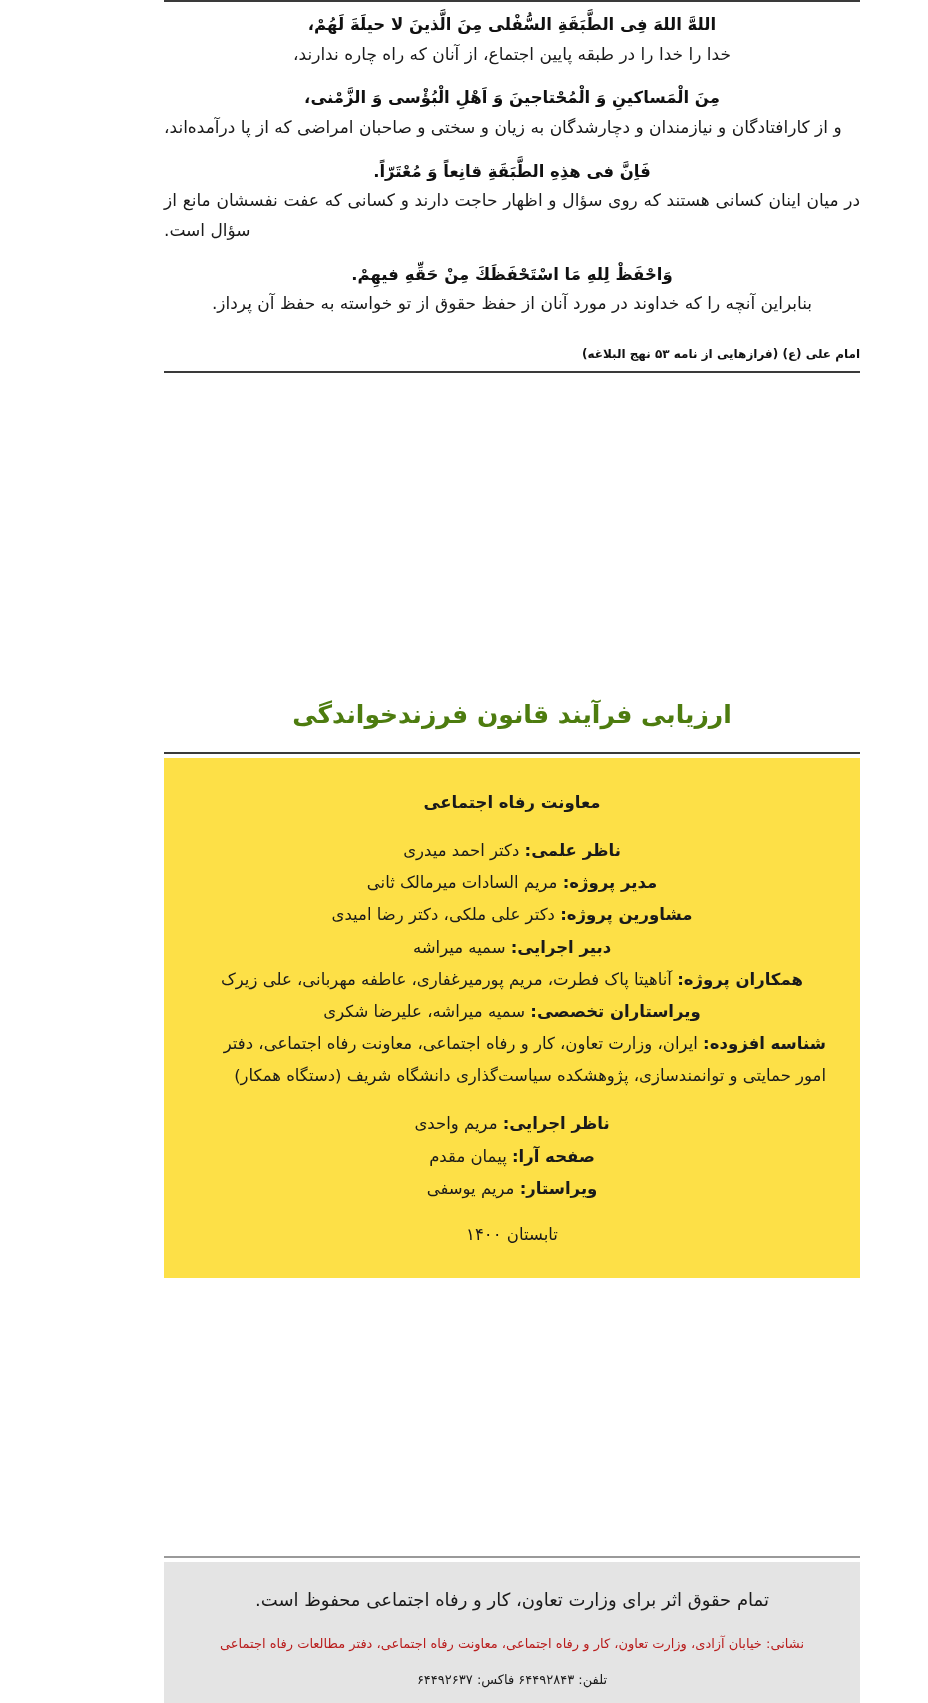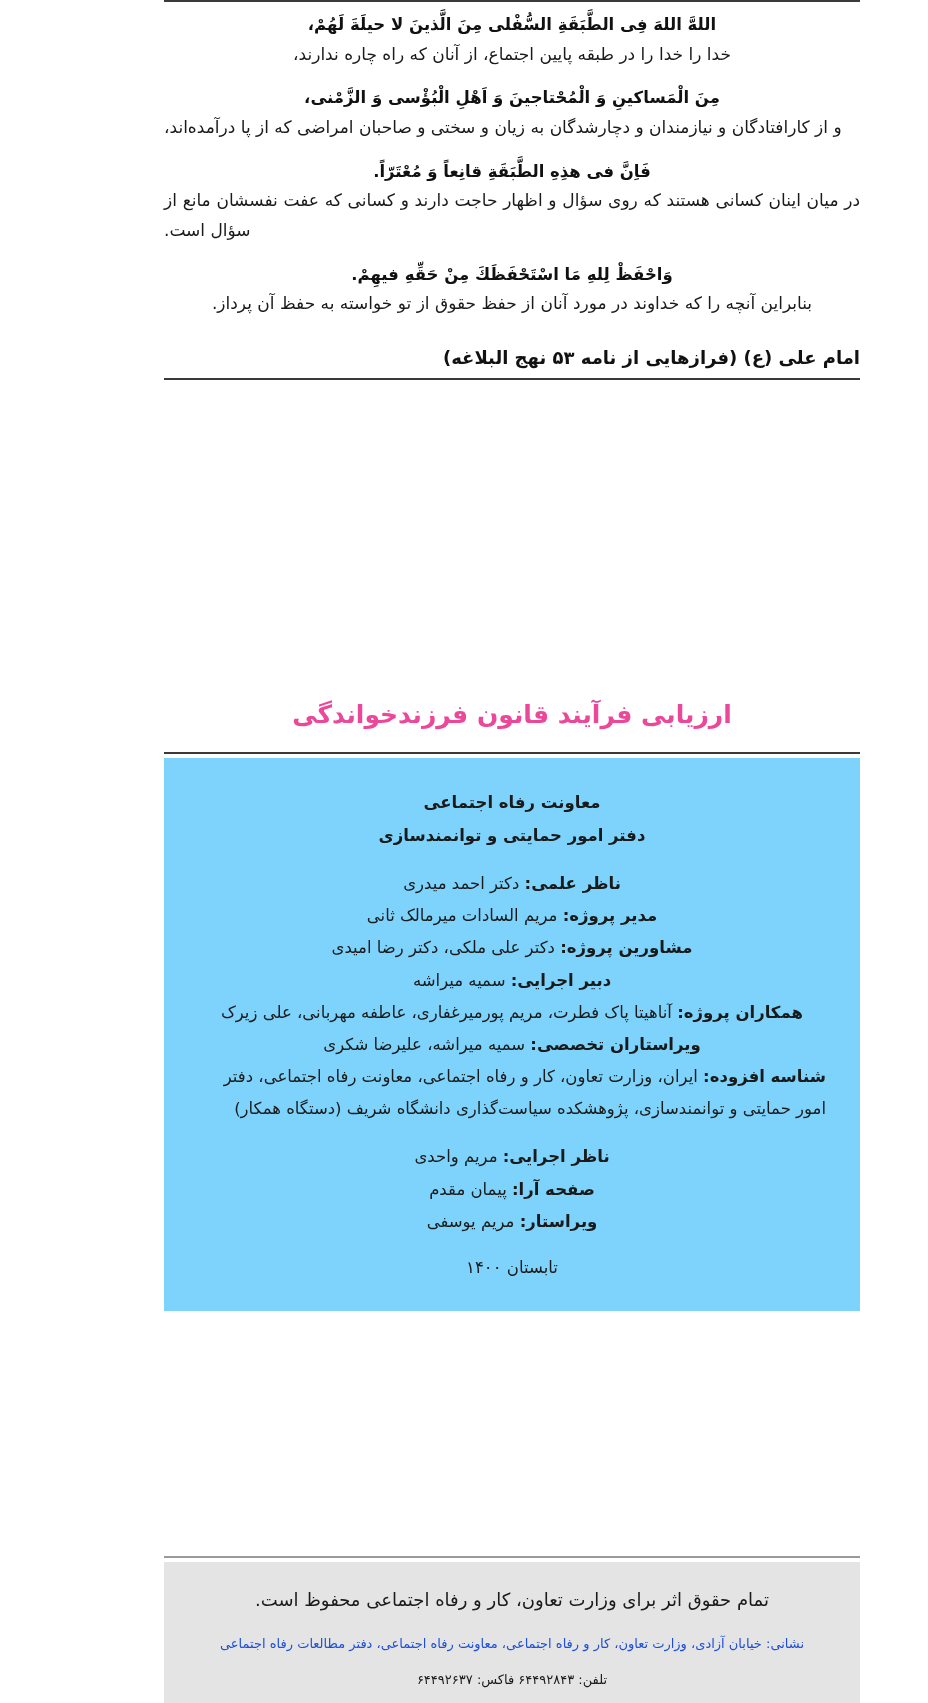--- a/index.html
+++ b/index.html
@@ -56,60 +56,60 @@
     text-align-last: center;
     color: #1a1a1a;
     margin: 0;
     padding: 0 0 6px 0;
   }
   .fa-line.two-line {
     text-align-last: left;
   }
   .attribution {
     font-weight: bold;
-    font-size: 18px;
+    font-size: 12px;
     text-align: right;
     color: #111111;
     padding: 22px 0 10px 0;
     margin: 0;
   }
   .rule-bottom {
     height: 2px;
     background: #3a3a3a;
     width: 100%;
   }
 
   
   .report-title {
     position: absolute;
     top: 700px;
     right: 68px;
     left: 68px;
     text-align: center;
     font-size: 25px;
     font-weight: bold;
-    color: #ec4899;
+    color: #4d7c0f;
     letter-spacing: 0;
   }
 
   
   .credits-rule {
     position: absolute;
     top: 752px;
     right: 68px;
     left: 68px;
     height: 2px;
     background: #3a3a3a;
   }
   .credits {
     position: absolute;
     top: 758px;
     right: 68px;
     left: 68px;
-    background: #7dd3fc;
+    background: #fde047;
     padding: 28px 34px 30px 34px;
     box-sizing: border-box;
   }
   .credit-line {
     font-size: 16.5px;
     line-height: 1.95;
     color: #1a1a1a;
     text-align: right;
     margin: 0;
   }
@@ -158,21 +158,21 @@
   }
   .footer-copyright {
     font-size: 18px;
     line-height: 1.8;
     color: #1a1a1a;
     margin: 0 0 16px 0;
   }
   .footer-address {
     font-size: 13px;
     line-height: 1.85;
-    color: #1d4ed8;
+    color: #b91c1c;
     margin: 0;
   }
   .footer-phone {
     font-size: 13px;
     line-height: 1.85;
     color: #1a1a1a;
     margin: 12px;
     text-align: center;
   }
 </style>
@@ -210,21 +210,20 @@
     <div class="rule-bottom"></div>
   </div>
 
   <div class="report-title">ارزیابی فرآیند قانون فرزندخواندگی</div>
 
   <div class="credits-rule"></div>
 
   <div class="credits">
 
     <p class="org-line">معاونت رفاه اجتماعی</p>
-    <p class="org-line">دفتر امور حمایتی و توانمندسازی</p>
 
     <div class="credit-gap"></div>
 
     <p class="credit-line center">
       <span class="lbl">ناظر علمی:</span><span> دکتر احمد میدری</span>
     </p>
 
     <p class="credit-line center">
       <span class="lbl">مدیر پروژه:</span><span> مریم السادات میرمالک ثانی</span>
     </p>

